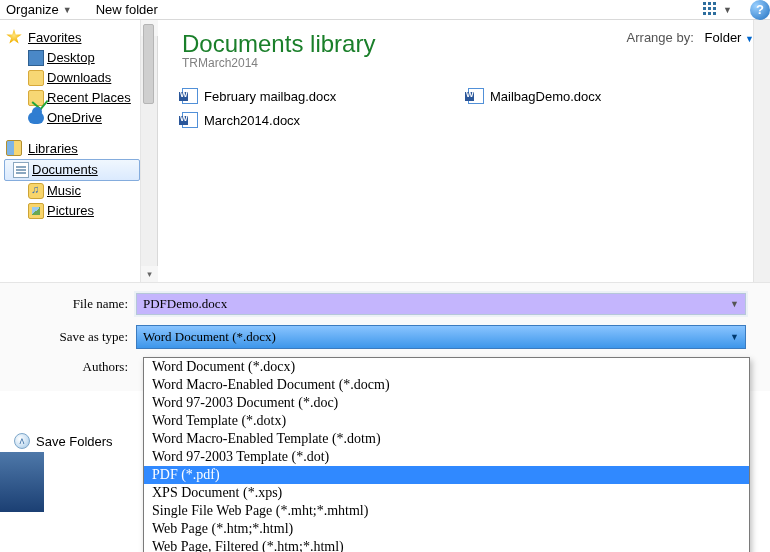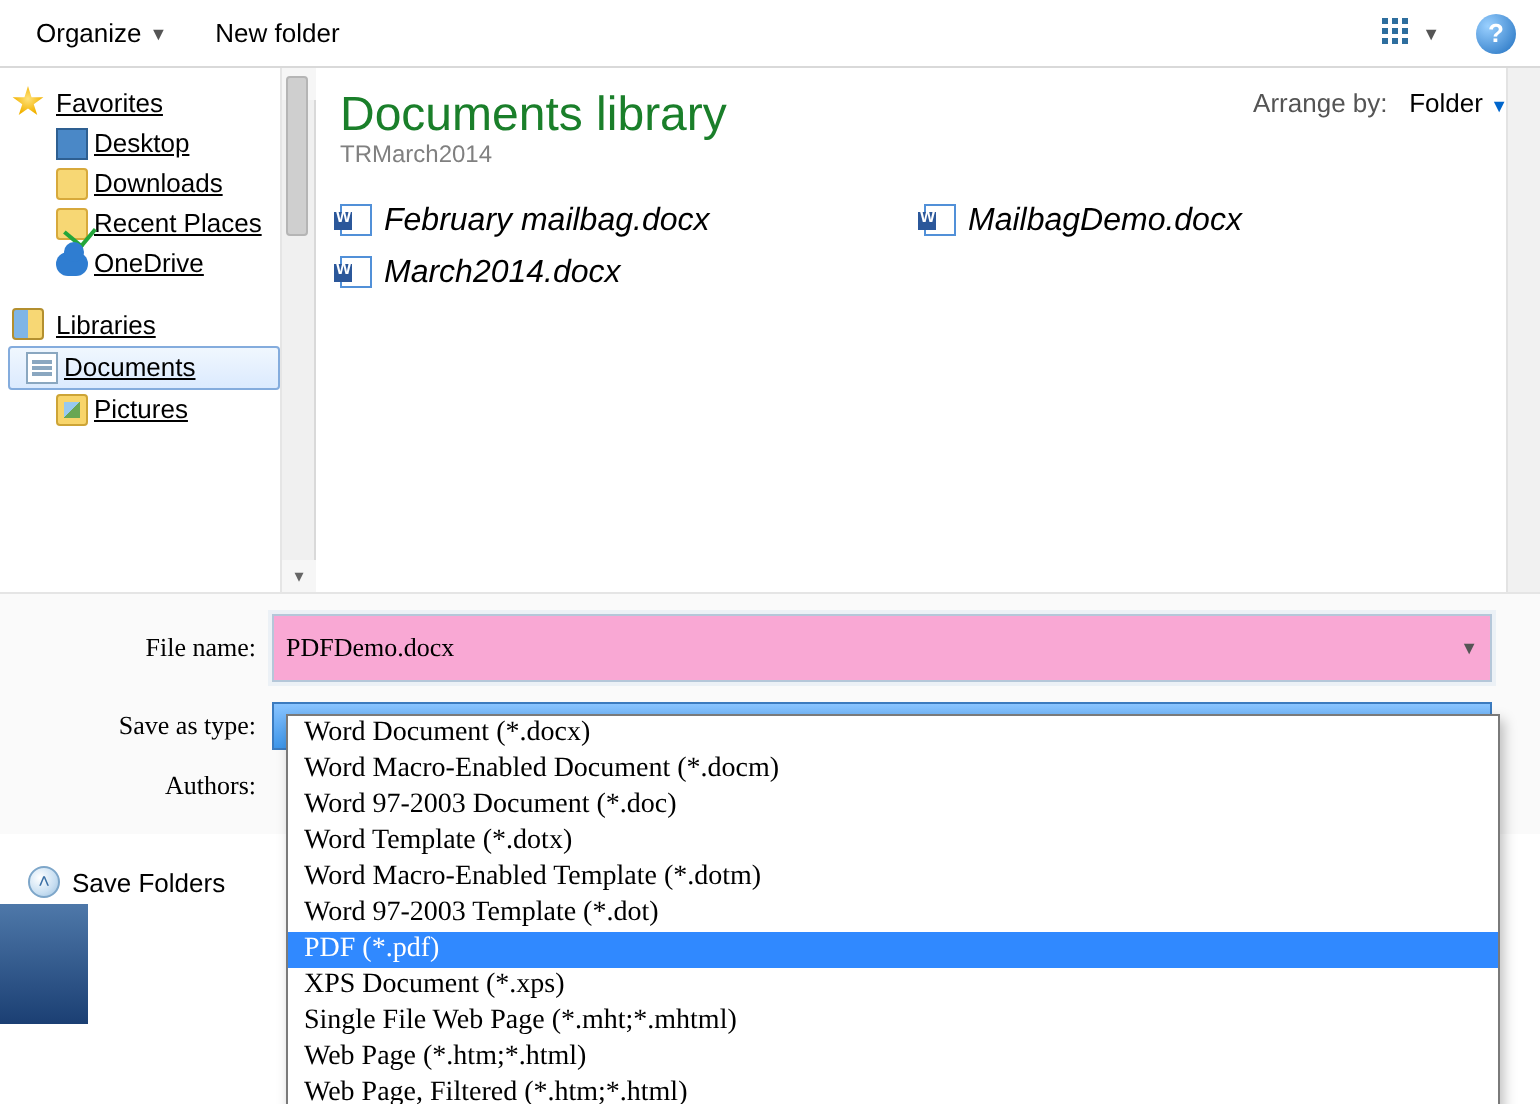--- a/index.html
+++ b/index.html
@@ -9,26 +9,26 @@
     font-size: 13px;
     color: #000;
     background: #fff;
     width: 770px;
     height: 552px;
     overflow: hidden;
     position: relative;
   }
   
   .toolbar {
-    height: 34px;
+    height: 20px;
     border-bottom: 1px solid #d9d9d9;
     background: #fff;
     display: flex;
     align-items: center;
-    padding: 0 12px;
+    padding: 0 0;
     gap: 12px;
   }
   .toolbar .btn {
     display: inline-flex;
     align-items: center;
     gap: 4px;
     padding: 3px 6px;
     cursor: default;
     font-size: 13px;
   }
@@ -78,39 +78,39 @@
   .i-recent::after { content:""; position:absolute; right:-3px; bottom:-3px; width:10px; height:10px; border:2px solid #23a63a; border-left:none; border-top:none; transform: rotate(40deg); }
   .i-cloud { width:18px; height:12px; margin-top:2px; background:#2f7dd1; border-radius:6px; position:relative; }
   .i-cloud::before { content:""; position:absolute; top:-5px; left:4px; width:10px; height:10px; background:#2f7dd1; border-radius:50%; }
   .i-lib { background: linear-gradient(90deg,#7fb5e6 50%,#f7d774 50%); border:1px solid #b38f2f; border-radius:2px; }
   .i-doc { background:#fff; border:1px solid #8aa7c0; position:relative; }
   .i-doc::after { content:""; position:absolute; top:3px; left:2px; right:2px; height:2px; background:#8aa7c0; box-shadow:0 3px 0 #8aa7c0,0 6px 0 #8aa7c0; }
   .i-music { background:#f8d56b; border-radius:3px; border:1px solid #cda436; position: relative; }
   .i-music::after { content:"♫"; position:absolute; left:2px; top:-1px; font-size:11px; color:#3a6fb3; }
   .i-pic { background:#f8d56b; border:1px solid #cda436; border-radius:2px; position:relative; }
   .i-pic::after { content:""; position:absolute; inset:3px; background:linear-gradient(135deg,#98c9f0 50%,#6aa753 50%); }
-  .content { flex:1; padding: 10px 16px 6px 12px; position:relative; }
+  .content { flex:1; padding: 10px 16px 6px 24px; position:relative; }
   .lib-head { display:flex; justify-content:space-between; align-items:flex-start; }
   .lib-title { color:#1a7f2a; font-size:24px; font-weight: normal; margin:0; }
   .lib-sub { color:#808080; font-size:12px; margin-top:-2px; }
   .arrange { font-size:13px; color:#545454; }
   .arrange .link { color:#000000; }
   .files { margin-top: 18px; display:grid; grid-template-columns: 1fr 1fr; row-gap: 8px; }
-  .file { display:flex; gap:6px; font-size:16px;font-style:italic; }
+  .file { display:flex; align-items:center; gap:6px; font-size:13px; }
   .i-docx { width:16px; height:16px; flex:0 0 16px; background:#fff; border:1px solid #5190d8; position:relative; }
   .i-docx::before { content:""; position:absolute; left:-4px; top:3px; width:9px; height:9px; background:#2b579a; color:#fff; display:block; }
   .i-docx::after { content:"W"; position:absolute; left:-3px; top:2px; font:bold 8px/1 Arial; color:#fff; }
   .content .vscroll { position:absolute; right:0; top:0; bottom:0; width:17px; background:#f1f1f1; border-left:1px solid #e3e3e3; }
   
   .formzone { padding: 10px 24px 6px 18px; background:#fafafa; border-top:1px solid #e5e5e5; }
   .f-row { display:flex; align-items:center; gap:8px; margin-bottom: 10px; }
   .f-label { width:110px; text-align:right; font-size:13px;font-family:Liberation Serif, serif; }
   .text-input {
-    flex:1; height:34px; border:1px solid #b5c7d9;
-    background:#f9a8d4; padding:0 6px; font:13px/20px "Segoe UI";
+    flex:1; height:22px; border:1px solid #b5c7d9;
+    background:#c4b5fd; padding:0 6px; font:13px/20px "Segoe UI";
     box-shadow:0 0 0 2px rgba(120,170,220,.1);
     display:flex; align-items:center; justify-content:space-between;
   }
   .select-shell {
     flex:1; height:24px;
     background: linear-gradient(#89c4ff, #3d96ea);
     border:1px solid #3b7bbf;
     color:#000;
     display:flex; align-items:center; justify-content:space-between;
     padding:0 6px;
@@ -202,20 +202,24 @@
 
     <div class="sb-sep"></div>
 
     <div class="sb-heading">
       <span class="icon i-lib"></span>
       <span>Libraries</span>
     </div>
     <div class="sb-item selected">
       <span class="icon i-doc"></span>
       <span>Documents</span>
+    </div>
+    <div class="sb-item">
+      <span class="icon i-music"></span>
+      <span>Music</span>
     </div>
     <div class="sb-item">
       <span class="icon i-pic"></span>
       <span>Pictures</span>
     </div>
 
     <div class="sb-scroll">
       <div class="arrow up">▴</div>
       <div class="thumb"></div>
       <div class="arrow dn">▾</div>

